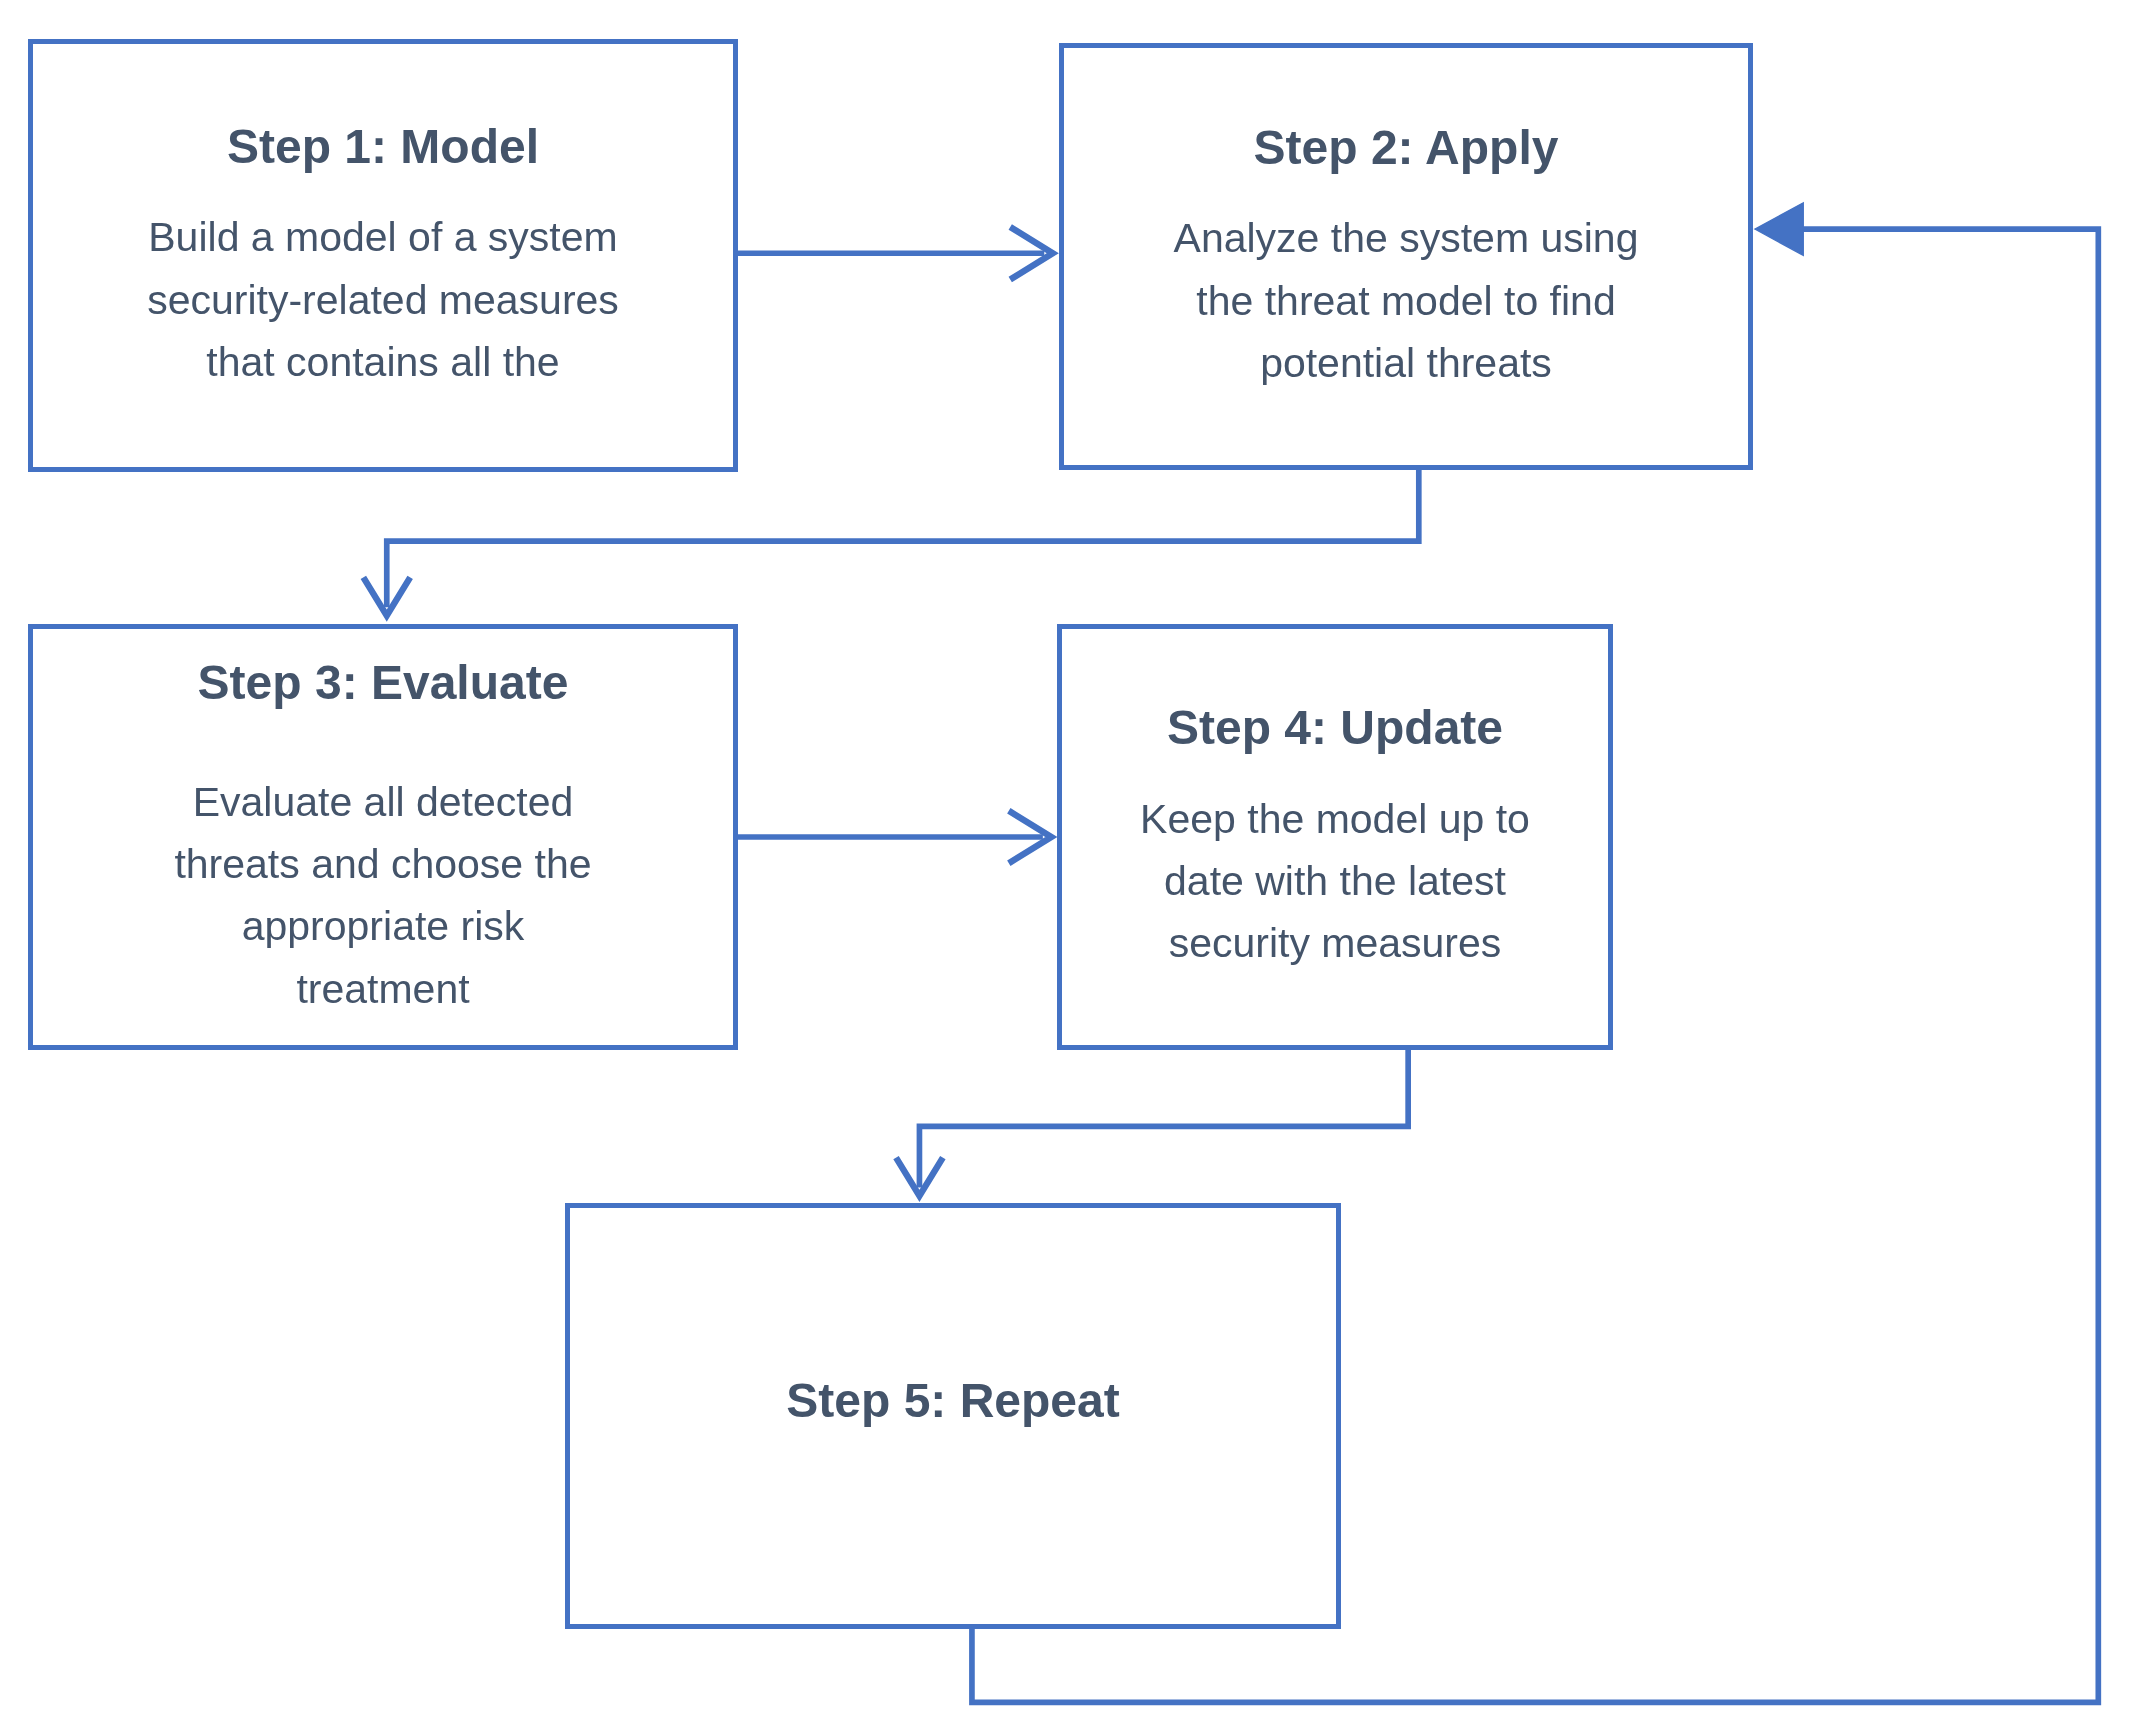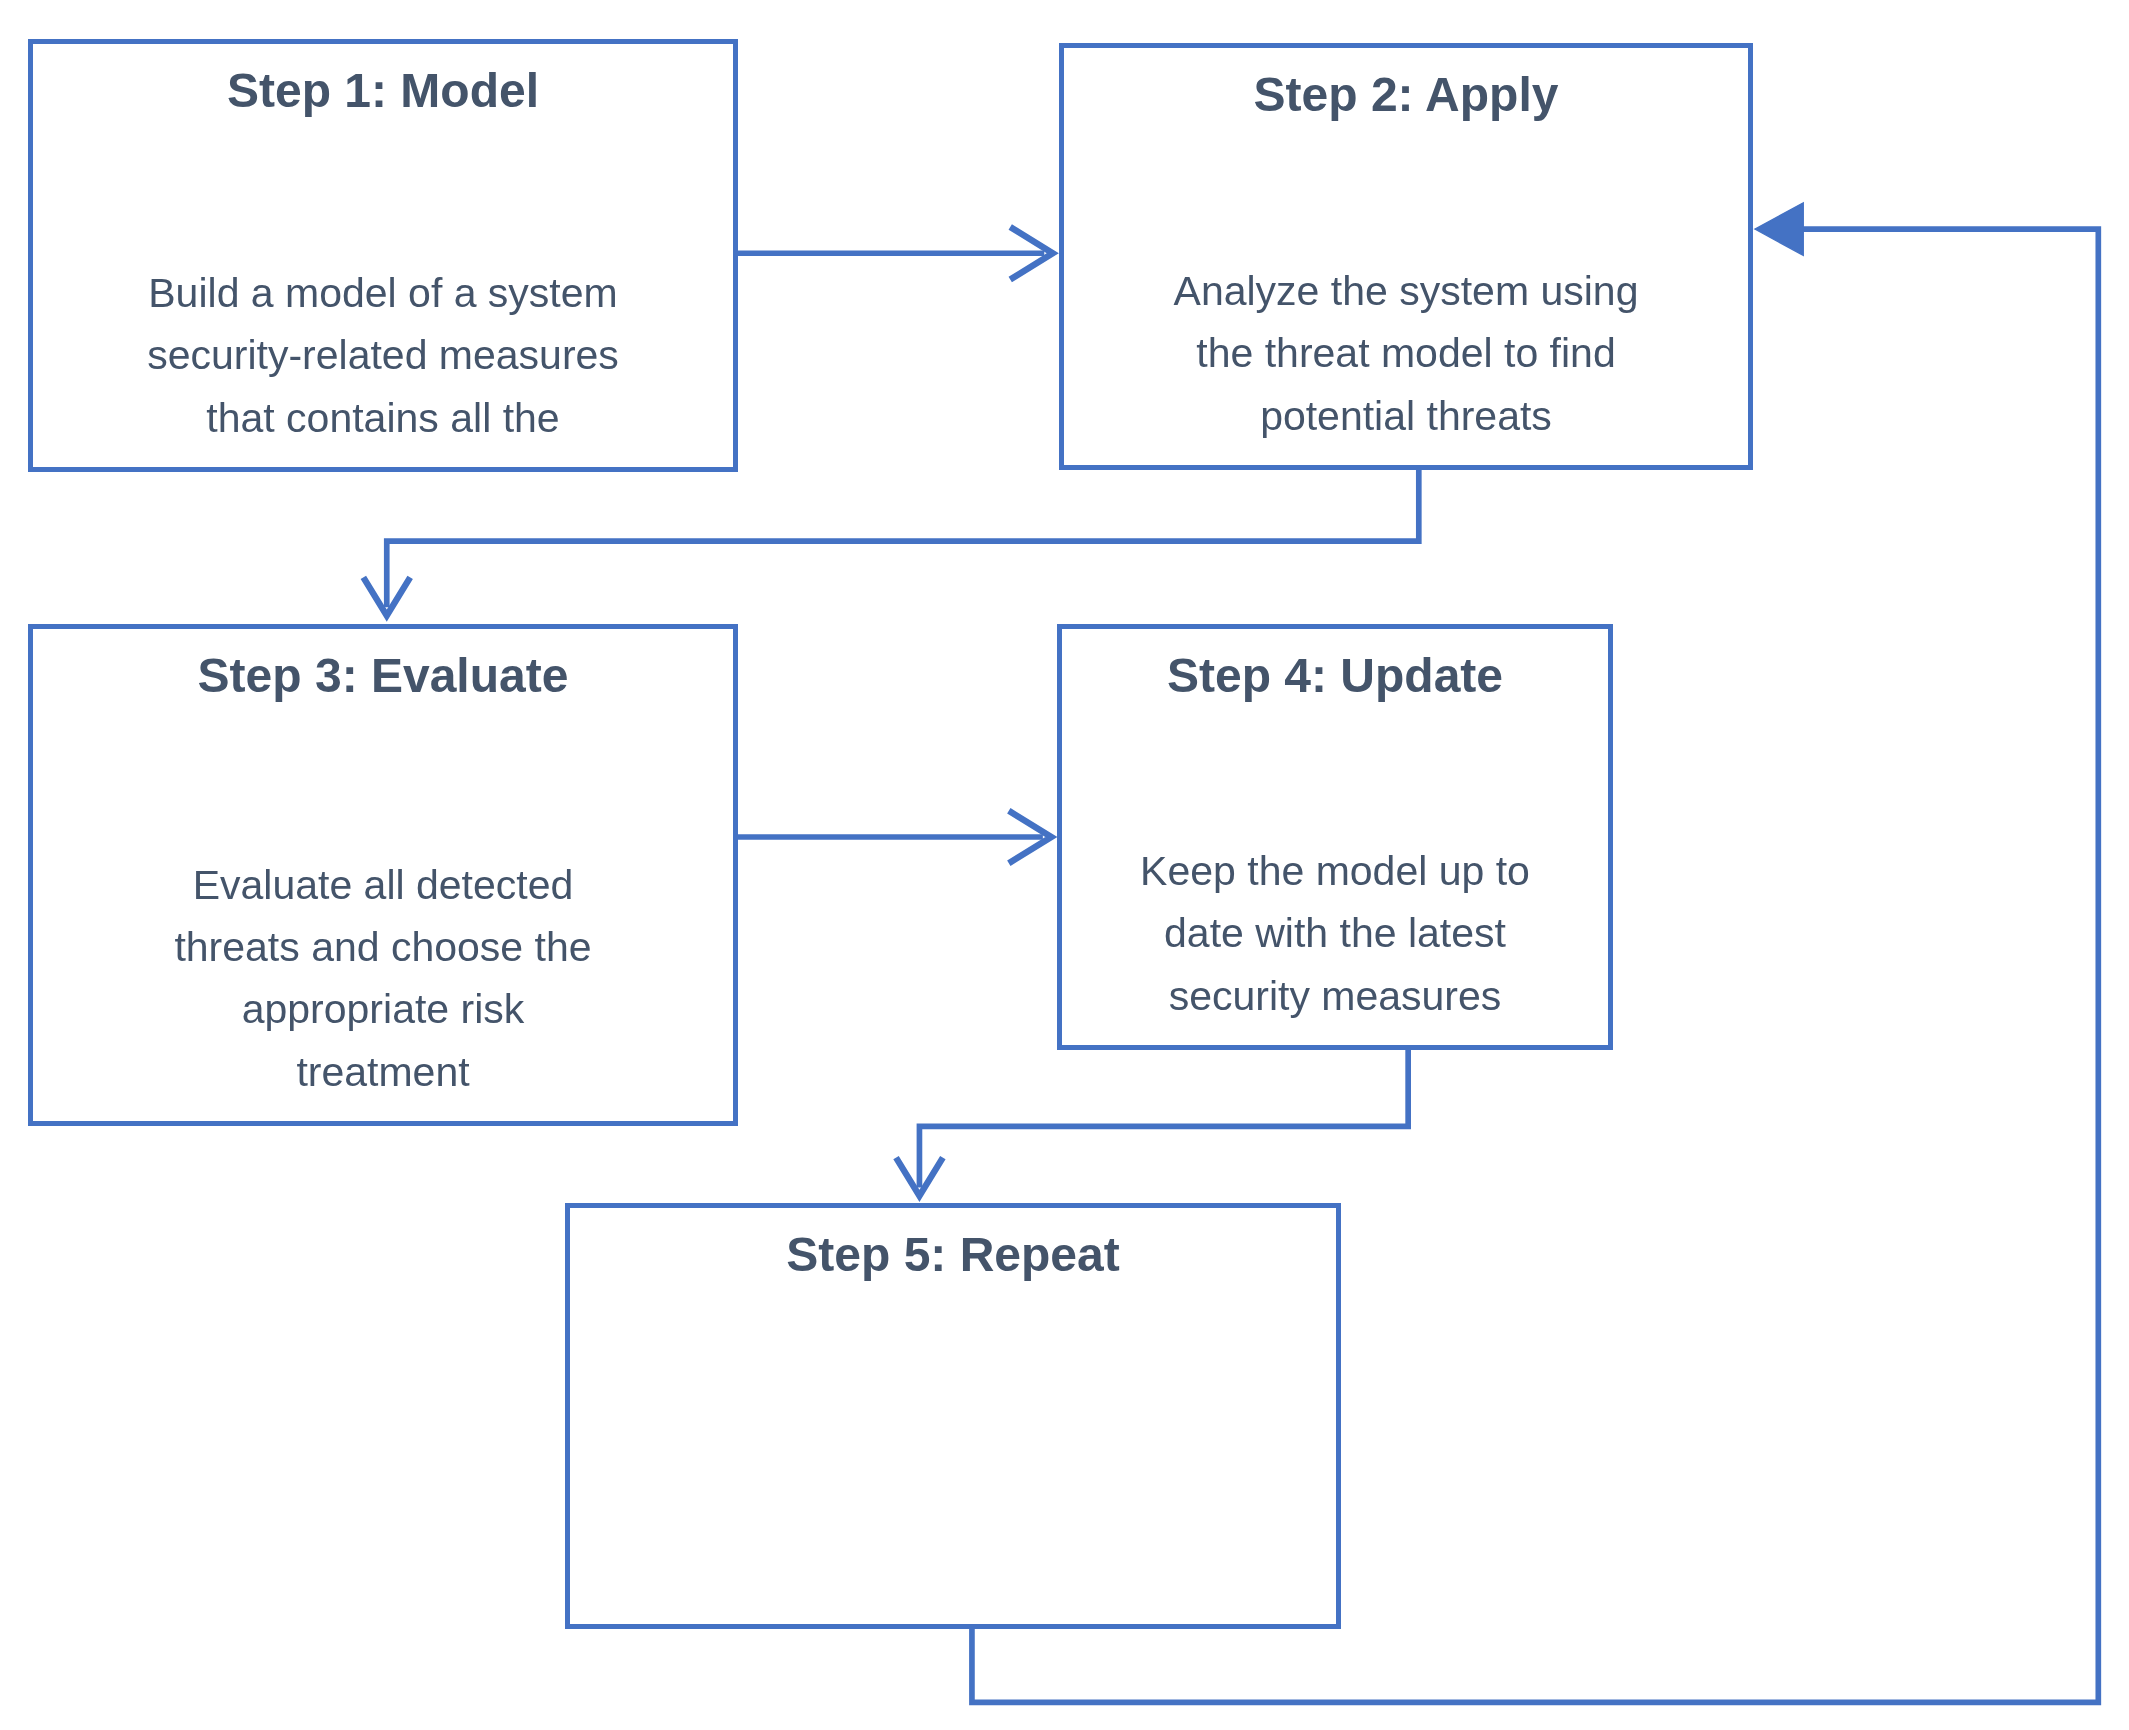--- a/index.html
+++ b/index.html
@@ -15,21 +15,21 @@
     font-family:"Liberation Sans", sans-serif;
     overflow:hidden;
   }
   .flow-box{
     position:absolute;
     box-sizing:border-box;
     border:5.7px solid var(--line-color);
     background:var(--bg-color);
     display:flex;
     flex-direction:column;
-    justify-content:space-between;
+    justify-content:center;
     align-items:center;
     text-align:center;
     padding:18px 21px;
   }
   .box-title{
     font-size:48px;
     font-weight:bold;
     color:var(--text-color);
     line-height:1.2;
     margin-bottom:31px;
@@ -90,21 +90,21 @@
 
   <div class="flow-box" style="left:1059px;top:43px;width:694px;height:427px;">
     <div class="box-title">Step 2: Apply</div>
     <div class="box-body">
       <span class="body-line">Analyze the system using</span>
       <span class="body-line">the threat model to find</span>
       <span class="body-line">potential threats</span>
     </div>
   </div>
 
-  <div class="flow-box" style="left:28px;top:624px;width:710px;height:502px;gap:28px;">
+  <div class="flow-box" style="left:28px;top:624px;width:710px;height:426px;gap:28px;">
     <div class="box-title">Step 3: Evaluate</div>
     <div class="box-body">
       <span class="body-line">Evaluate all detected</span>
       <span class="body-line">threats and choose the</span>
       <span class="body-line">appropriate risk</span>
       <span class="body-line">treatment</span>
     </div>
   </div>
 
   <div class="flow-box" style="left:1057px;top:624px;width:556px;height:426px;">

